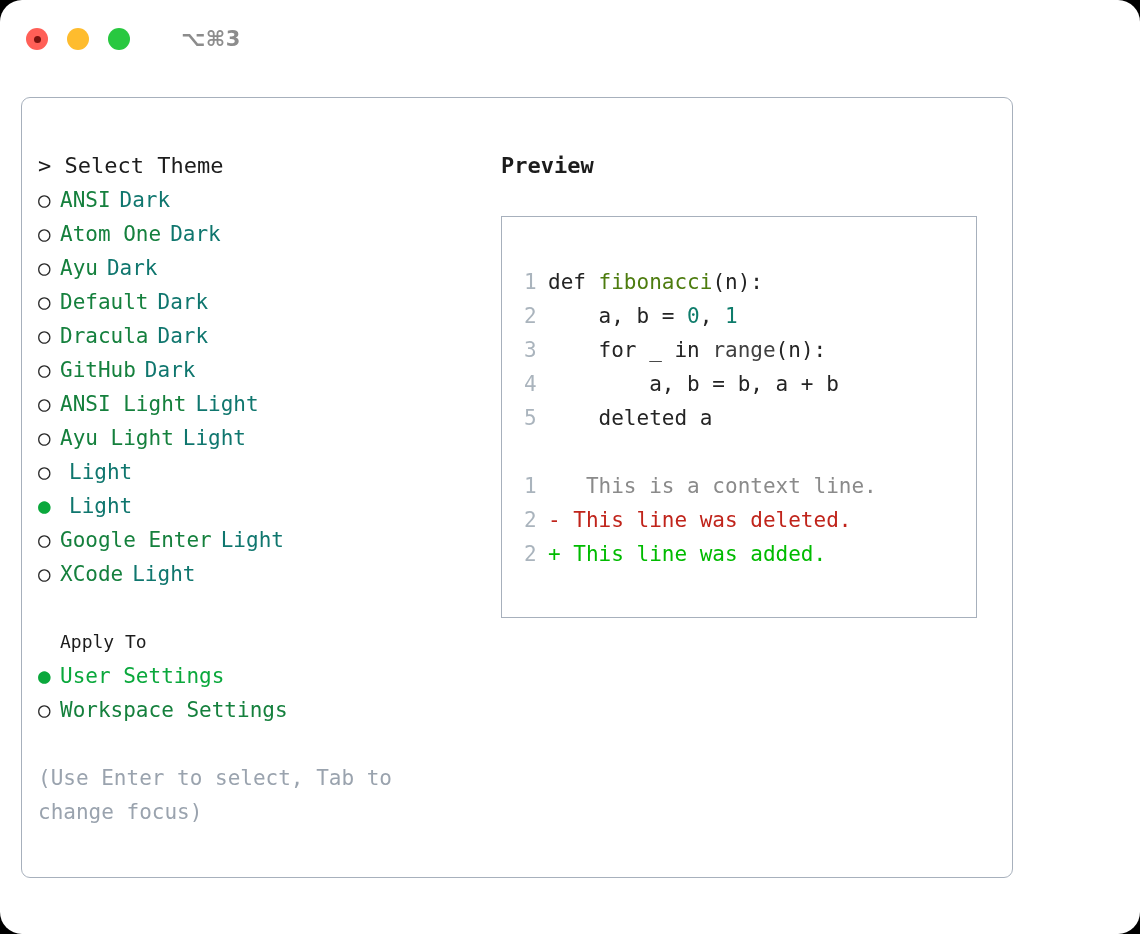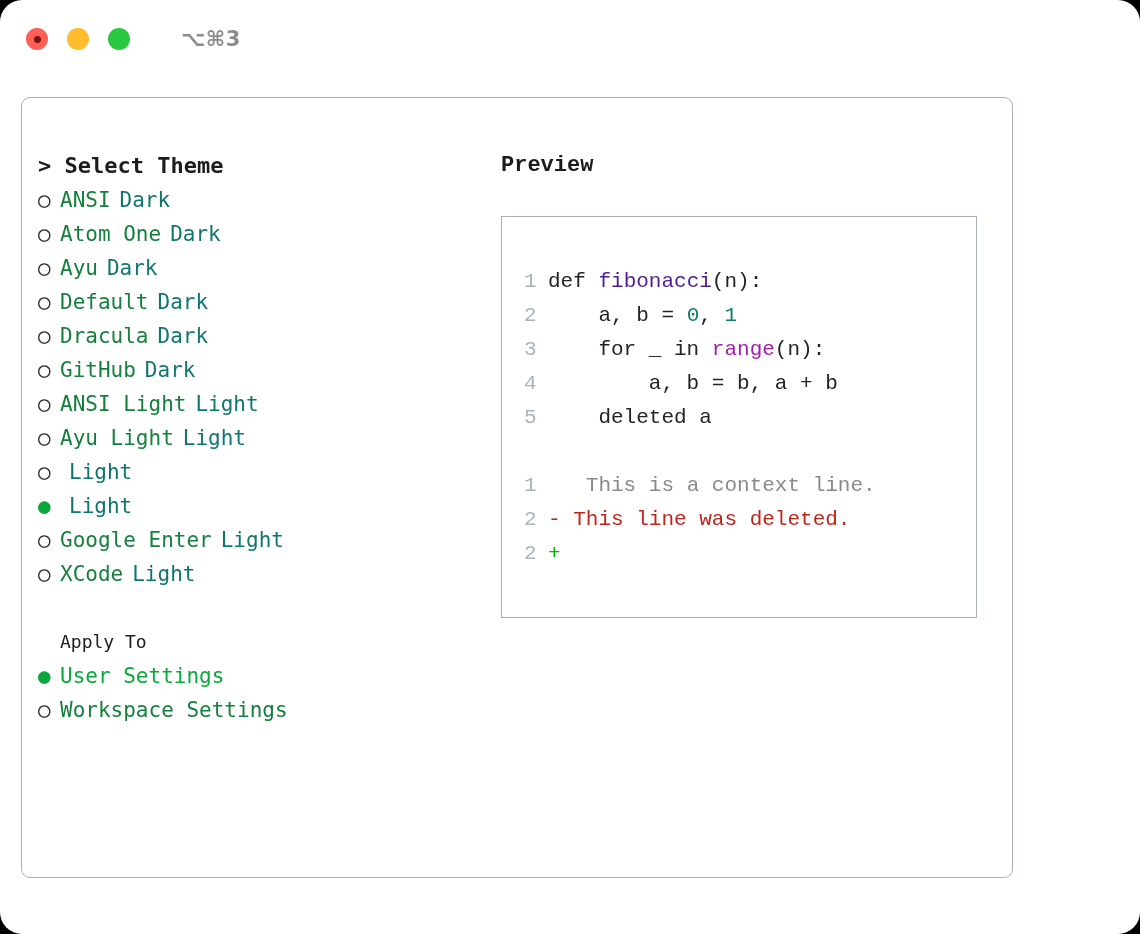--- a/index.html
+++ b/index.html
@@ -86,21 +86,21 @@
   
   .left-col {
     position: absolute;
     left: 16px;
     top: 51px;
     width: 440px;
   }
 
   .section-header {
     font-size: 22px;
-    font-weight: bold;
+    font-weight: normal;
     color: #1c1c1c;
     line-height: 34px;
     white-space: pre;
   }
 
   .opt-row {
     display: flex;
     align-items: baseline;
     line-height: 34px;
     font-size: 21px;
@@ -139,21 +139,20 @@
     color: #9aa3ae;
     width: 400px;
   }
 
   
   .right-col {
     position: absolute;
     left: 479px;
     top: 51px;
     width: 490px;
-    font-family: Liberation Mono, monospace;
   }
   .preview-title {
     font-size: 22px;
     font-weight: bold;
     color: #1c1c1c;
     line-height: 34px;
     white-space: pre;
   }
   .preview-box {
     margin-top: 33px;
@@ -171,23 +170,23 @@
     display: flex;
   }
   .ln {
     display: inline-block;
     width: 24px;
     flex: 0 0 24px;
     color: #aab4bd;
     text-align: left;
   }
   .code-text { color: #242424; }
-  .tok-func { color: #4c1d95; }
+  .tok-func { color: #4d7c0f; }
   .tok-num  { color: #0e7c6b; }
-  .tok-call { color: #a21caf; }
+  .tok-call { color: #404040; }
 
   .diff-gap { height: 34px; }
   .diff-line { font-size: 21px; line-height: 34px; white-space: pre; display: flex; }
   .diff-ctx  { color: #8a8a8a; }
   .diff-del  { color: #c0241b; }
   .diff-add  { color: #00bb00; }
 </style>
 </head>
 <body>
 
@@ -225,36 +224,37 @@
           </div>
 
         <div class="spacer-block"></div>
 
         <div class="apply-header">Apply To</div>
         <div id="apply-list">
             <div class="opt-row selected"><span class="bullet">●</span><span class="opt-label">User Settings</span></div>
             <div class="opt-row"><span class="bullet">○</span><span class="opt-label">Workspace Settings</span></div>
           </div>
 
+        <div class="hint">(Use Enter to select, Tab to change focus)</div>
       </div>
 
       <div class="right-col">
         <div class="preview-title">Preview</div>
         <div class="preview-box">
           <div id="code-block">
               <div class="code-line"><span class="ln">1</span><span><span class="code-text">def </span><span class="tok-func">fibonacci</span><span class="code-text">(n):</span></span></div>
               <div class="code-line"><span class="ln">2</span><span><span class="code-text">    a, b = </span><span class="tok-num">0</span><span class="code-text">, </span><span class="tok-num">1</span></span></div>
               <div class="code-line"><span class="ln">3</span><span><span class="code-text">    for _ in </span><span class="tok-call">range</span><span class="code-text">(n):</span></span></div>
               <div class="code-line"><span class="ln">4</span><span><span class="code-text">        a, b = b, a + b</span></span></div>
               <div class="code-line"><span class="ln">5</span><span><span class="code-text">    deleted a</span></span></div>
             </div>
           <div class="diff-gap"></div>
           <div id="diff-block">
               <div class="diff-line"><span class="ln">1</span><span class="diff-ctx"> </span><span class="diff-ctx">  This is a context line.</span></div>
               <div class="diff-line"><span class="ln">2</span><span class="diff-del">-</span><span class="diff-del"> This line was deleted.</span></div>
-              <div class="diff-line"><span class="ln">2</span><span class="diff-add">+</span></div>
+              <div class="diff-line"><span class="ln">2</span><span class="diff-add">+</span><span class="diff-add"> This line was added.</span></div>
             </div>
         </div>
       </div>
 
     </div>
   </div>
 </div>
 
 </body></html>

